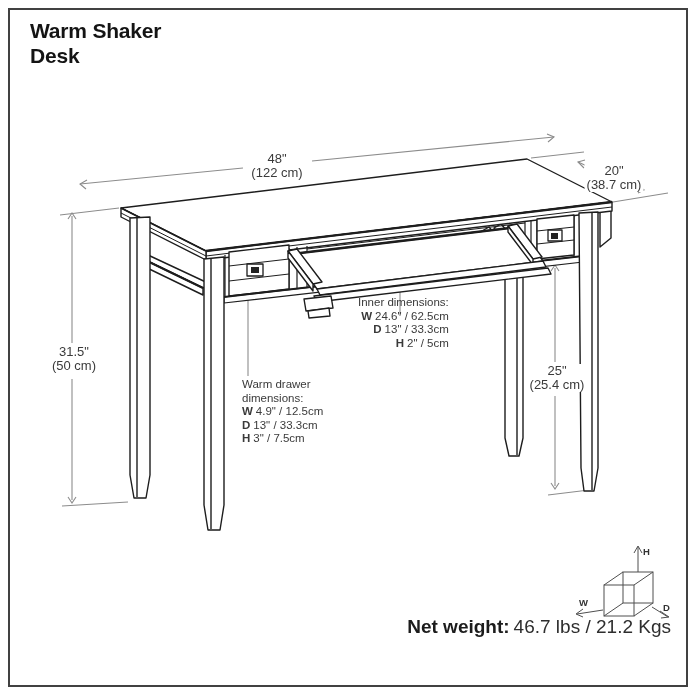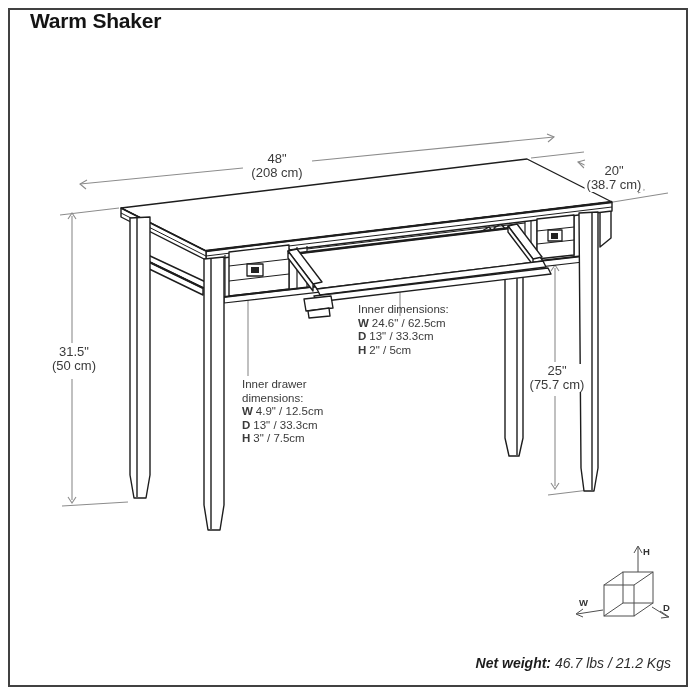--- a/index.html
+++ b/index.html
@@ -5,56 +5,56 @@
   html,body{margin:0;padding:0;background:#fff;}
   .stage{
     position:relative;width:700px;height:700px;background:#ffffff;
     font-family:"Liberation Sans", sans-serif;overflow:hidden;
   }
   .page-border{
     position:absolute;left:8px;top:8px;width:680px;height:679px;
     border:2px solid #414141;box-sizing:border-box;
   }
   .title{
-    position:absolute;left:30px;top:8px;
+    position:absolute;left:30px;top:18px;
     font-size:21px;font-weight:bold;line-height:25px;color:#141414;
     letter-spacing:-0.2px;
   }
   .drawing-svg{position:absolute;left:0;top:0;}
   .dim-label{
     position:absolute;text-align:center;color:#3a3a3a;
     font-size:13px;line-height:14px;transform:translateX(-50%);
     white-space:nowrap;background:#fff;padding:0 2px;
   }
   .spec-block{
     position:absolute;color:#3a3a3a;font-size:11.5px;line-height:13.5px;
     white-space:nowrap;
   }
   .spec-block b{margin-right:3px;}
   .net-weight{
-    position:absolute;right:29px;top:655px;font-size:14px;color:#2e2e2e;
+    position:absolute;right:29px;top:616px;font-size:19px;color:#2e2e2e;
     white-space:nowrap;
-    font-style:italic;
   }
   .net-weight b{color:#1c1c1c;}
   .net-weight span{margin-left:4px;}
   .axis-label{
     position:absolute;font-size:9.5px;font-weight:bold;color:#333;
     white-space:nowrap;
   }
 </style>
 </head>
 <body>
 
 <div class="stage">
 
   <div class="page-border"></div>
 
   <div class="title">
     <div>Warm Shaker</div>
+    <div>Desk</div>
   </div>
 
   <svg class="drawing-svg" width="700" height="700" viewBox="0 0 700 700">
 
     <g stroke="#8c8c8c" stroke-width="1.1" fill="none">
 
       <line x1="60" y1="215" x2="119" y2="208"></line>
       <line x1="62" y1="506" x2="128" y2="502"></line>
       <line x1="531" y1="158" x2="584" y2="152"></line>
       <line x1="613" y1="202" x2="668" y2="193"></line>
@@ -216,47 +216,47 @@
 
       <g>
         <line x1="652" y1="607" x2="668" y2="617"></line>
         <polyline points="660,611 669,617 661,618"></polyline>
       </g>
     </g>
   </svg>
 
   <div class="dim-label" style="left:277px;top:152px;">
     <div>48"</div>
-    <div>(208 cm)</div>
+    <div>(122 cm)</div>
   </div>
 
   <div class="dim-label" style="left:614px;top:164px;">
     <div>20"</div>
     <div>(38.7 cm)</div>
   </div>
 
   <div class="dim-label" style="left:74px;top:345px;">
     <div>31.5"</div>
     <div>(50 cm)</div>
   </div>
 
   <div class="dim-label" style="left:557px;top:364px;">
     <div>25"</div>
-    <div>(75.7 cm)</div>
-  </div>
-
-  <div class="spec-block" style="left:358px;top:303px;">
+    <div>(25.4 cm)</div>
+  </div>
+
+  <div class="spec-block" style="left:358px;top:296px;text-align:right;">
     <div>Inner dimensions:</div>
     <div><b>W</b><span>24.6" / 62.5cm</span></div>
     <div><b>D</b><span>13" / 33.3cm</span></div>
     <div><b>H</b><span>2" / 5cm</span></div>
   </div>
 
   <div class="spec-block" style="left:242px;top:378px;">
-    <div>Inner drawer</div>
+    <div>Warm drawer</div>
     <div>dimensions:</div>
     <div><b>W</b><span>4.9" / 12.5cm</span></div>
     <div><b>D</b><span>13" / 33.3cm</span></div>
     <div><b>H</b><span>3" / 7.5cm</span></div>
   </div>
 
   <div class="axis-label" style="left:643px;top:546px;">H</div>
   <div class="axis-label" style="left:579px;top:597px;">W</div>
   <div class="axis-label" style="left:663px;top:602px;">D</div>
 

